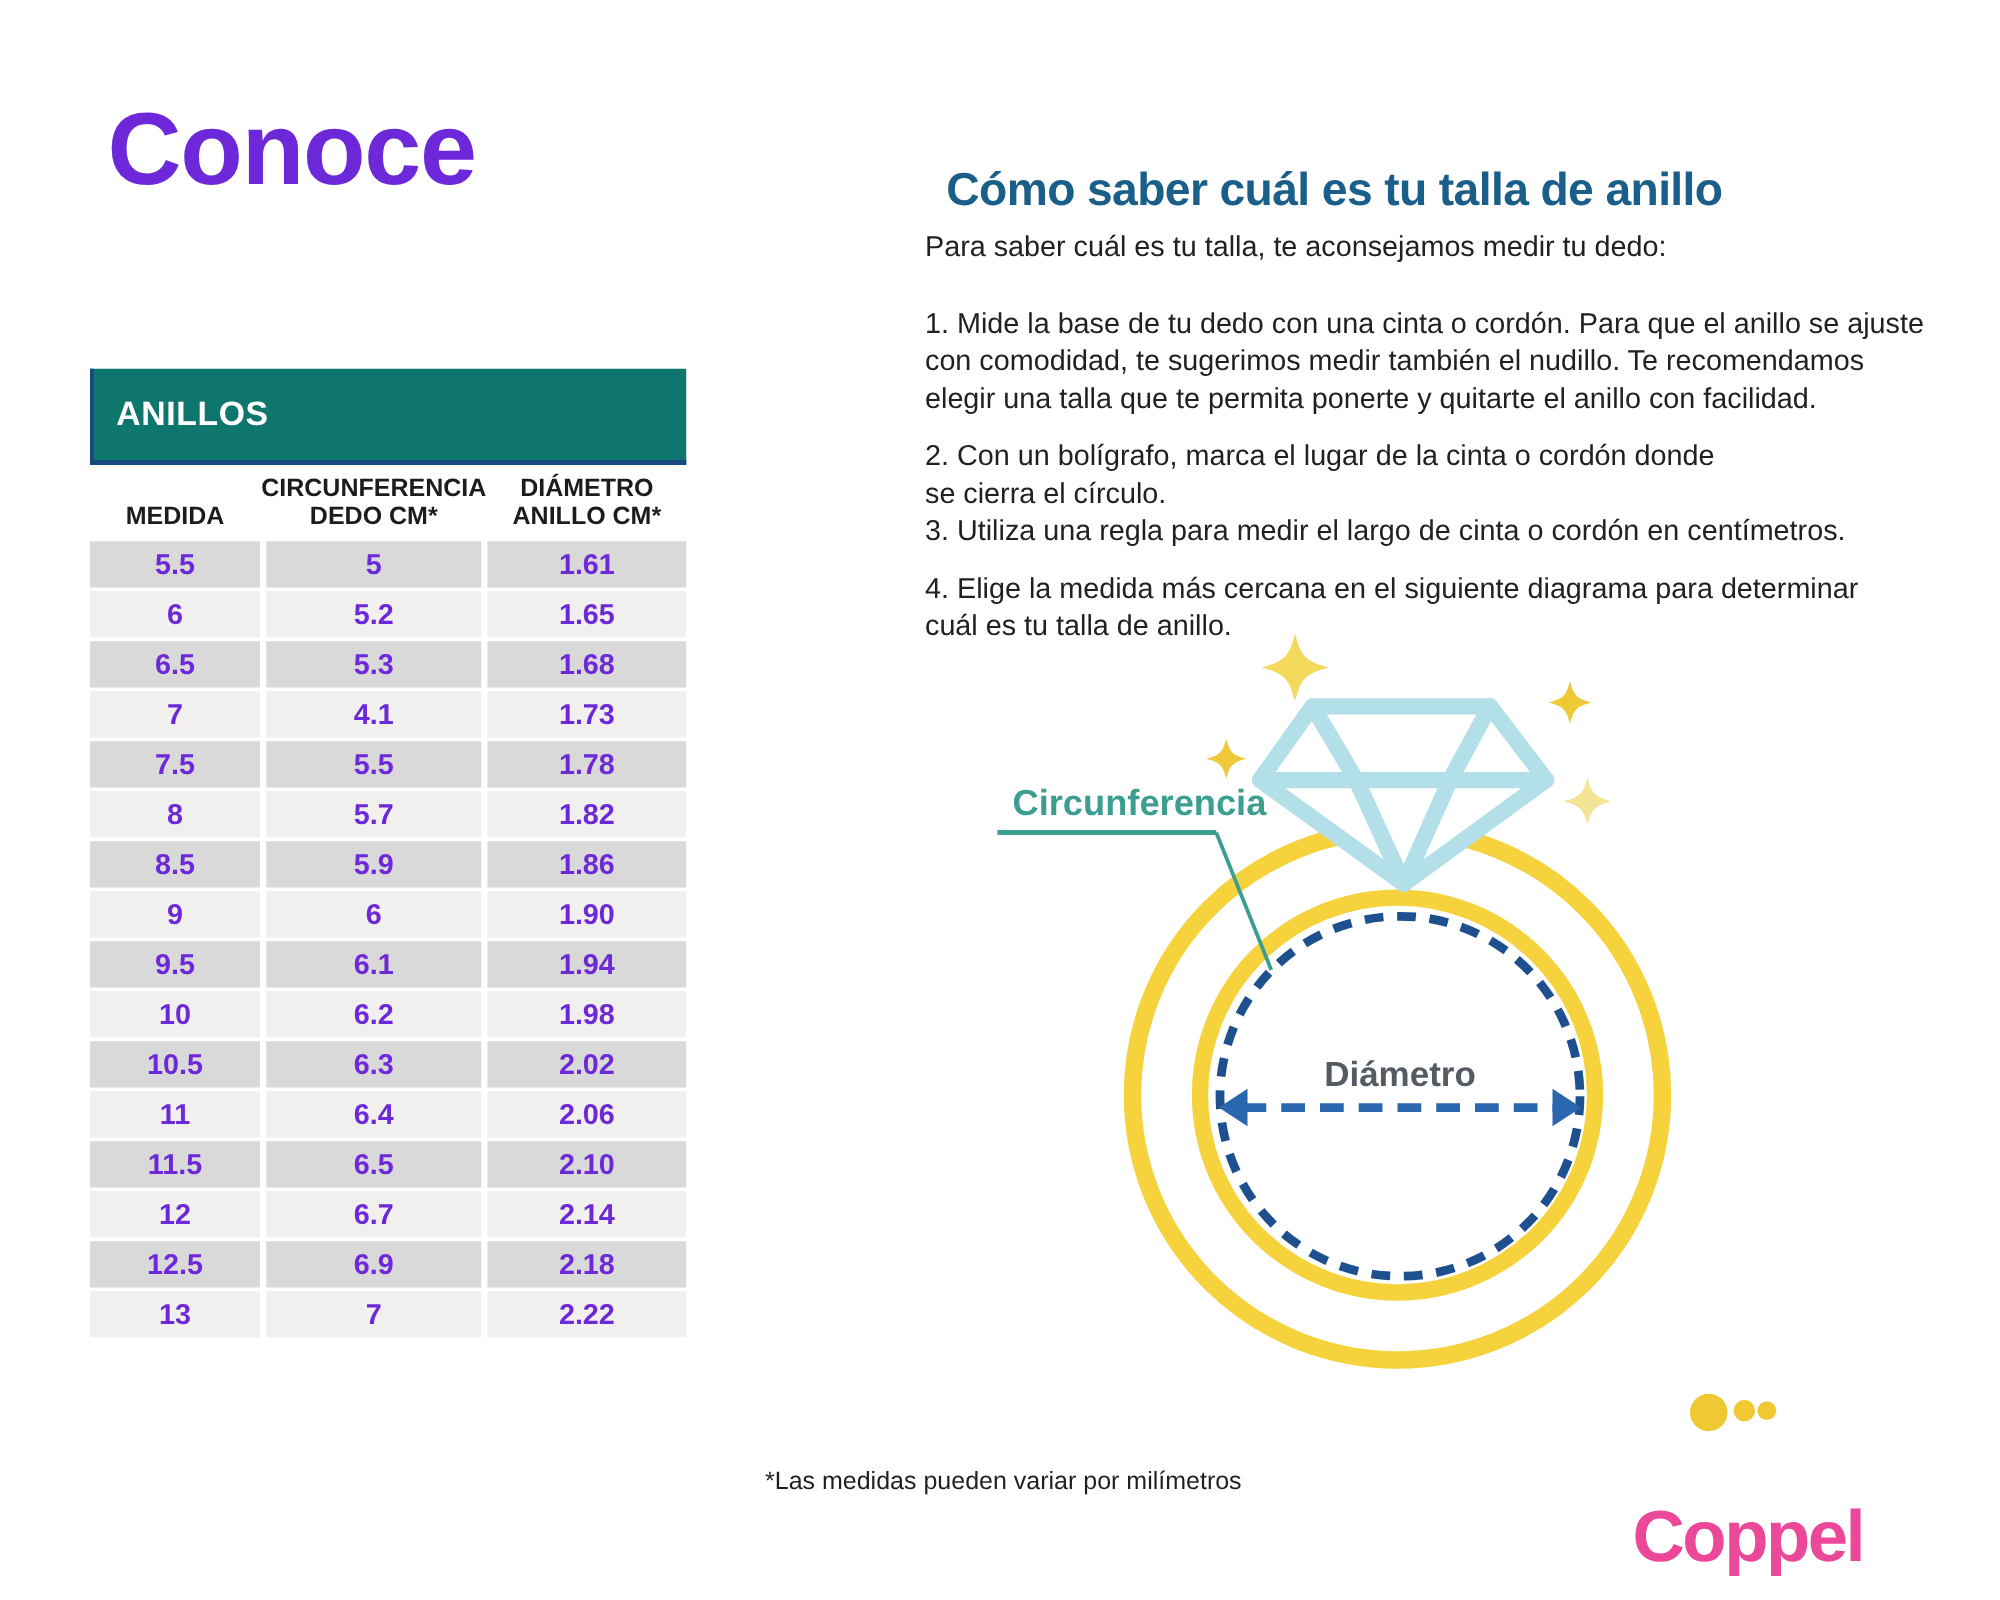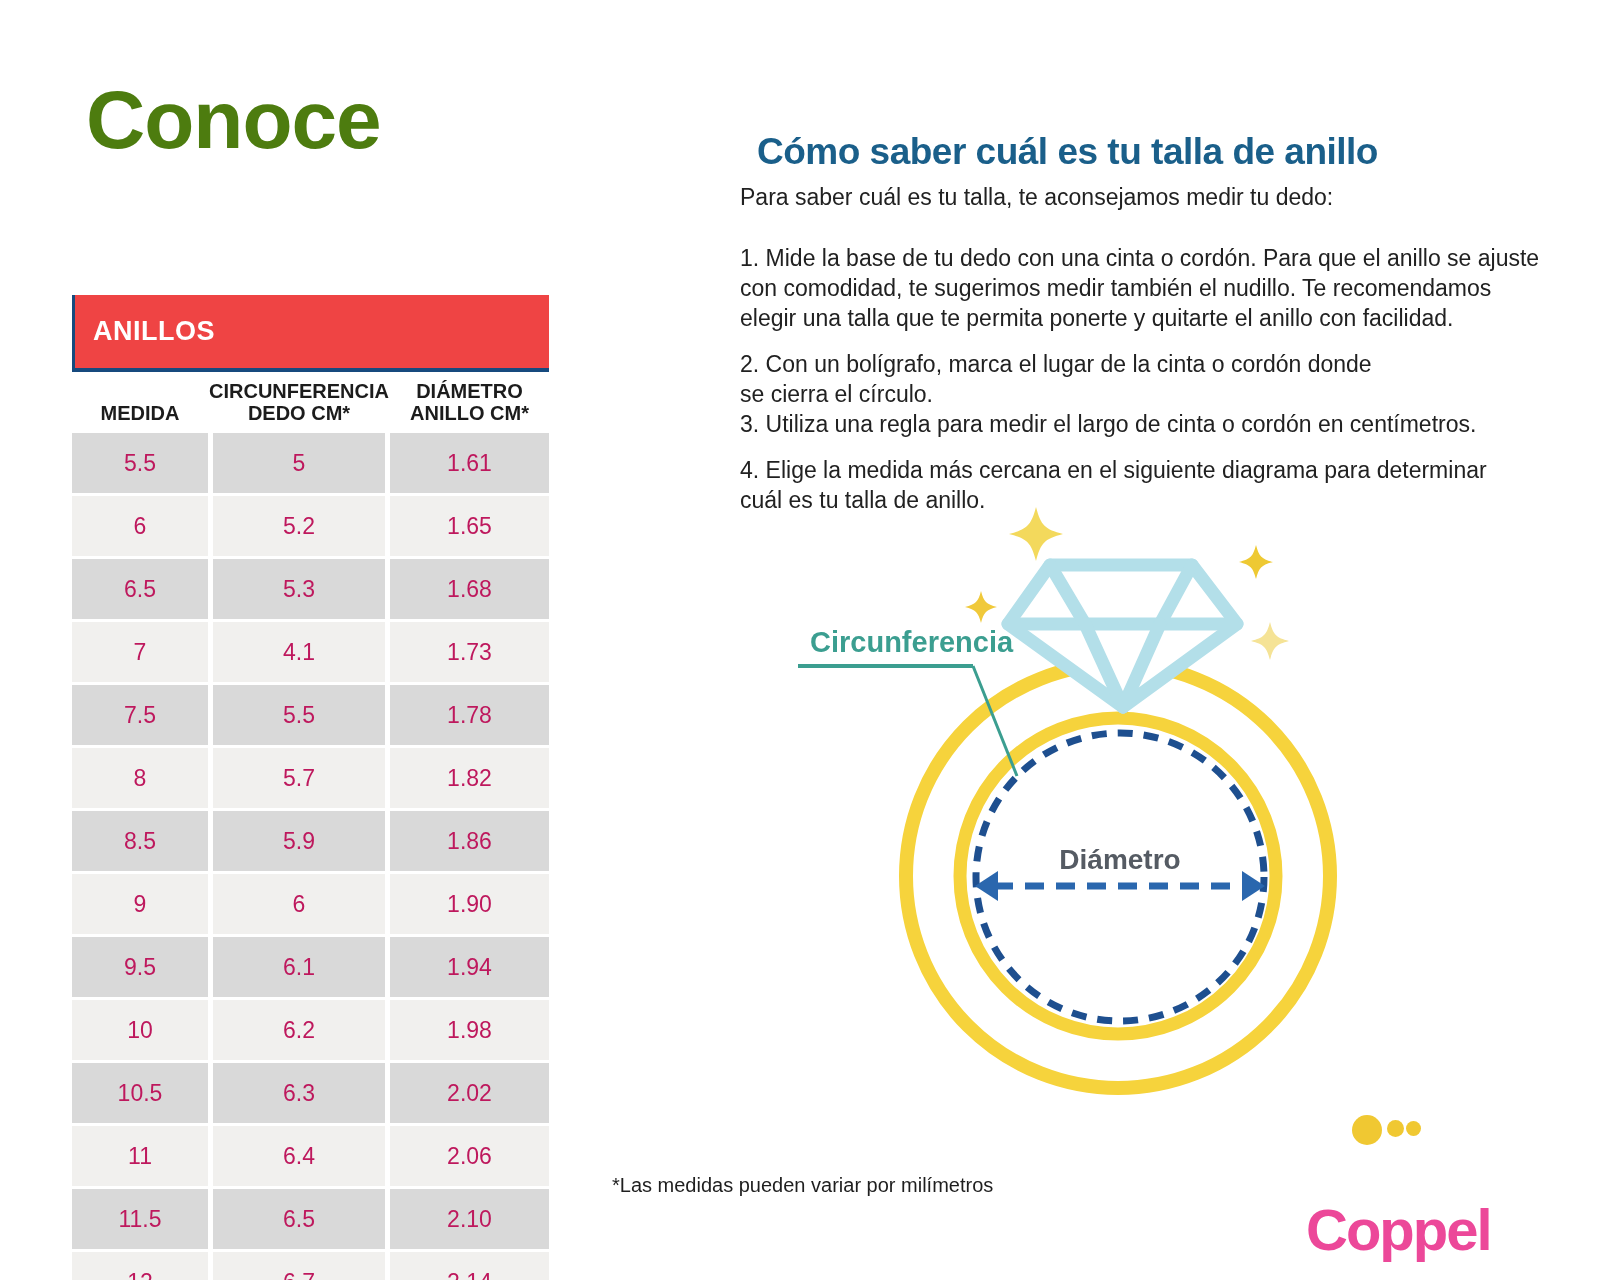--- a/index.html
+++ b/index.html
@@ -6,29 +6,29 @@
   body{
     width:1600px;height:1280px;
     background:#ffffff;
     font-family:"Liberation Sans", sans-serif;
     position:relative;
     overflow:hidden;
   }
   
   .main-title{
     position:absolute;left:86px;top:76px;
-    color:#4d7c0f;font-weight:700;letter-spacing:-1px;
+    color:#6d28d9;font-weight:700;letter-spacing:-1px;
   }
   .main-title .l1{font-size:82px;line-height:88px;}
   .main-title .l2{font-size:78px;line-height:80px;}
 
   
   .anillos-bar{
     position:absolute;left:72px;top:295px;width:477px;height:77px;
-    background:#ef4444;
+    background:#0f766e;
     border-left:3px solid #164a7e;border-bottom:4px solid #164a7e;
     box-sizing:border-box;
     color:#ffffff;font-size:27px;font-weight:700;letter-spacing:.5px;
     display:flex;align-items:center;padding-left:18px;
   }
   .col-headers{
     position:absolute;left:72px;top:372px;width:477px;
     display:grid;grid-template-columns:136px 172px 159px;column-gap:5px;
   }
   .col-h{
@@ -36,22 +36,22 @@
     align-items:center;text-align:center;
     font-weight:700;font-size:20px;line-height:22px;color:#1c1c1c;
     padding-bottom:4px;box-sizing:border-box;
   }
   .size-grid{
     position:absolute;left:72px;top:433px;width:477px;
     display:grid;grid-template-columns:136px 172px 159px;
     column-gap:5px;row-gap:3px;
   }
   .cell{
-    height:60px;display:flex;align-items:center;justify-content:center;
-    font-size:23px;font-weight:400;color:#be185d;
+    height:37px;display:flex;align-items:center;justify-content:center;
+    font-size:23px;font-weight:700;color:#6d28d9;
   }
   .cell.dark{background:#d9d9d9;}
   .cell.light{background:#f1f0ee;}
 
   
   .howto-heading{
     position:absolute;left:729px;top:131px;
     font-size:37px;font-weight:700;color:#1a5f8a;letter-spacing:-.5px;margin-left:28px;
   }
   .body-text{

